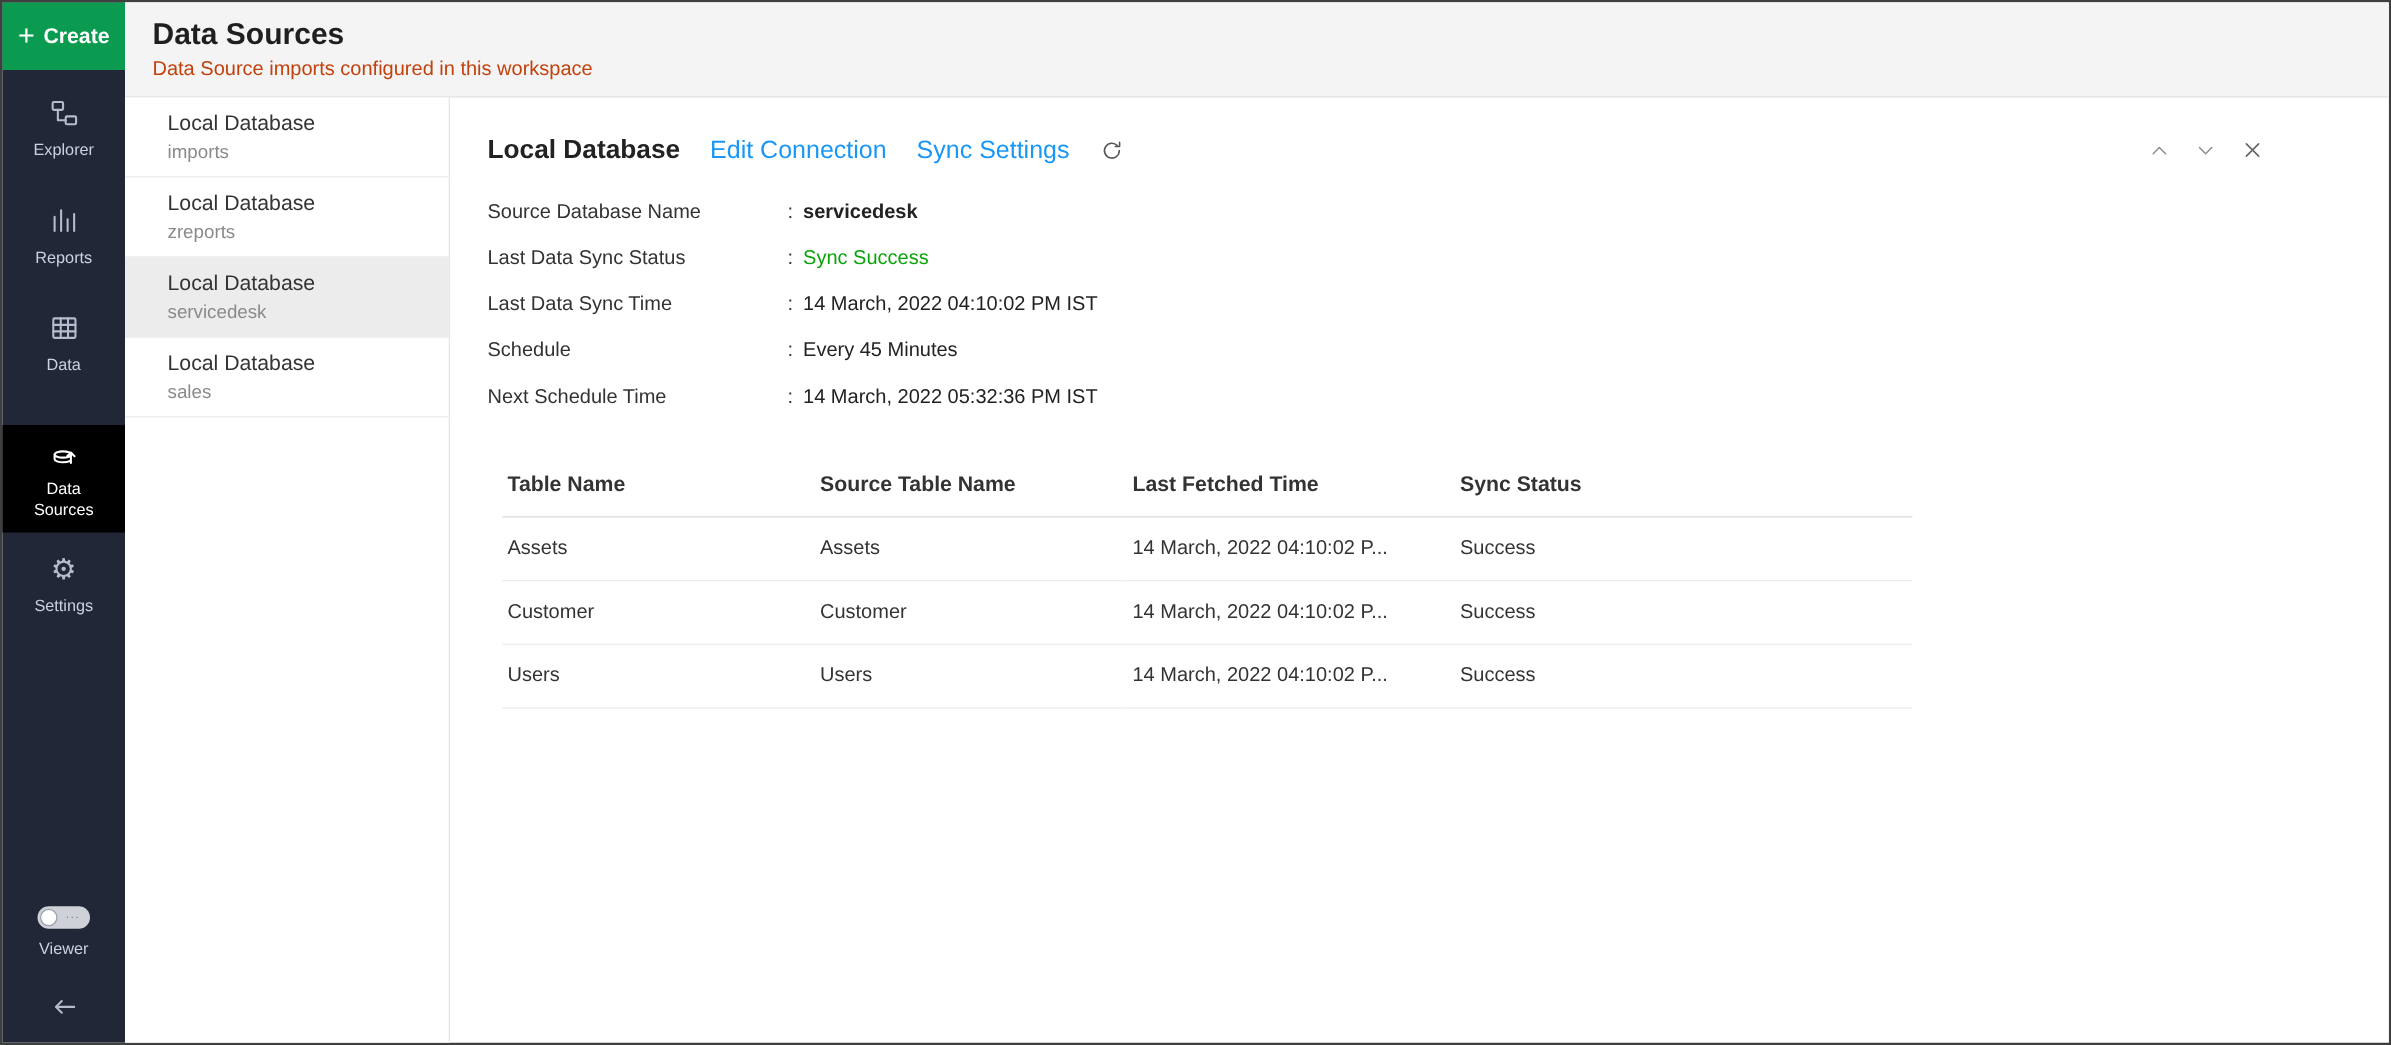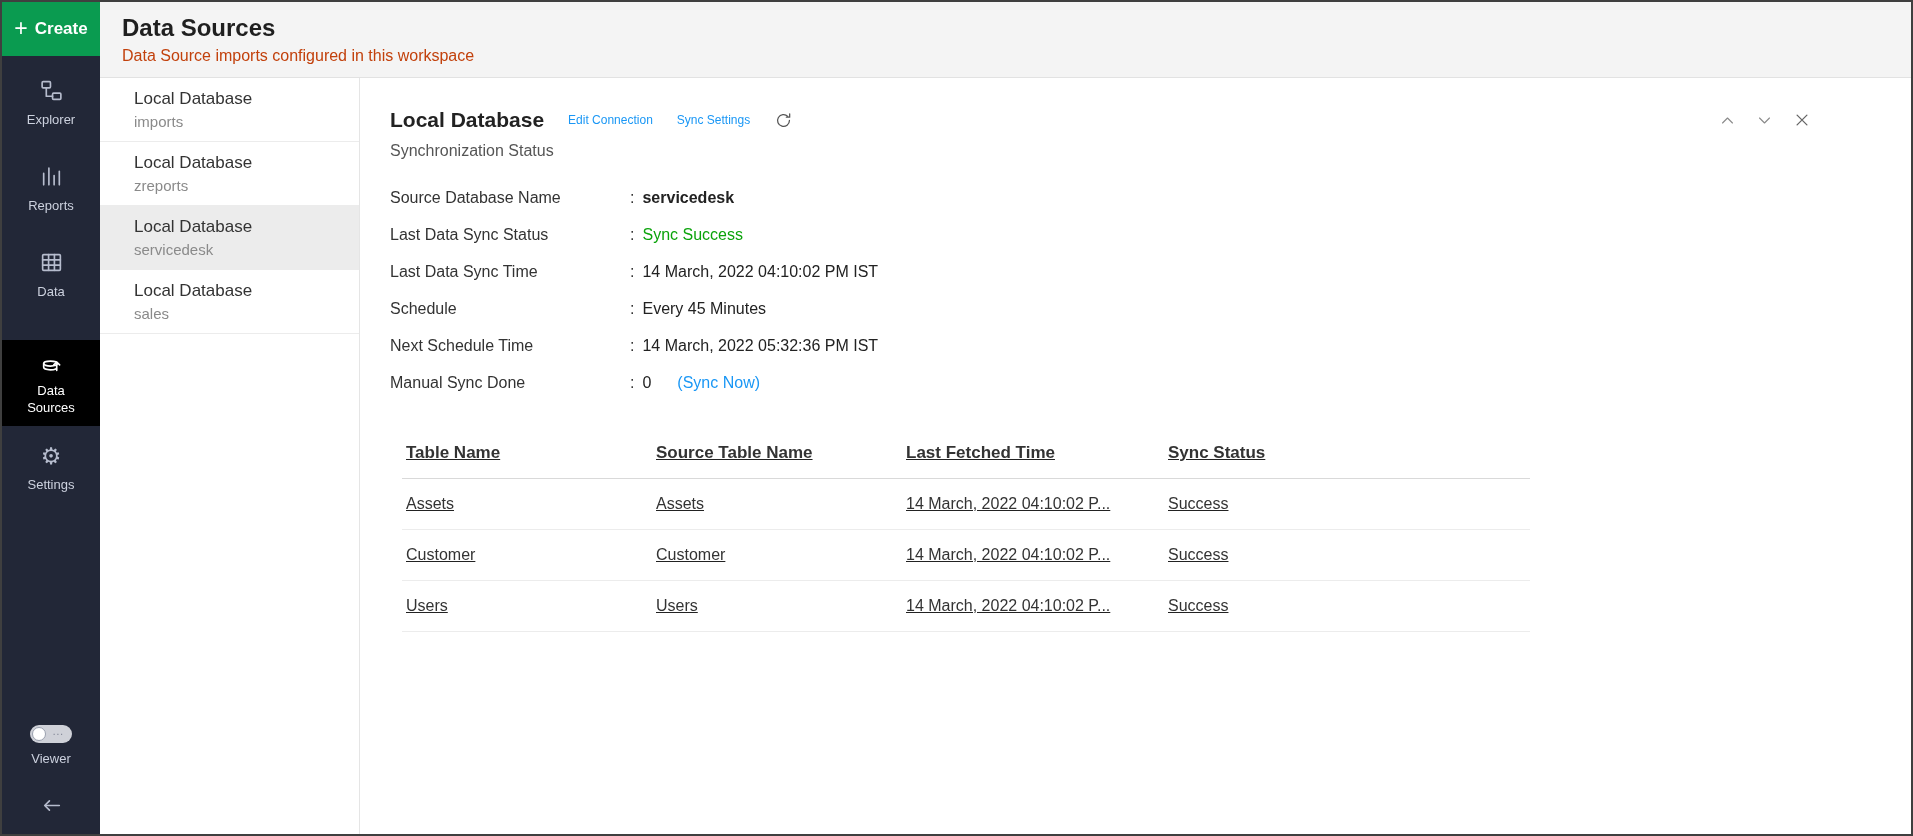--- a/index.html
+++ b/index.html
@@ -85,38 +85,38 @@
     cursor: pointer;
   }
   .source-item.selected { background: #ececec; }
   .source-title { font-size: 17px; color: #333; margin-bottom: 4px; }
   .source-subtitle { font-size: 15px; color: #8a8a8a; }
 
   
   .detail { flex: 1; min-width: 0; padding: 30px 100px 0 30px; }
   .detail-header { display: flex; align-items: center; gap: 24px; }
   .detail-title { font-size: 21px; font-weight: 700; color: #222; }
-  .detail-link { font-size: 12px; color: #1a97f5; cursor: pointer; text-decoration: none; }
+  .detail-link { font-size: 20px; color: #1a97f5; cursor: pointer; text-decoration: none; }
   .refresh svg { width: 19px; height: 19px; stroke-width: 1.6; color: #555; }
   .detail-nav { margin-left: auto; display: flex; align-items: center; gap: 20px; }
   .chev svg { width: 17px; height: 17px; stroke-width: 1.6; color: #8a8a8a; }
   .detail-close svg { width: 18px; height: 18px; stroke-width: 1.6; color: #666; }
   .section-subtitle { font-size: 16px; color: #555; margin-top: 10px; }
 
   .kv-block { margin-top: 28px; }
   .kv-row { display: flex; align-items: baseline; font-size: 16px; line-height: 20px; margin-bottom: 17px; }
   .kv-label { width: 240px; flex-shrink: 0; color: #333; }
   .kv-colon { margin-right: 8px; color: #333; }
   .kv-colon::before { content: ":"; }
   .kv-value { color: #222; }
   .kv-value.bold { font-weight: 700; }
   .kv-value.success { color: #0aa30a; }
   .sync-now-link { color: #1a97f5; margin-left: 26px; cursor: pointer; text-decoration: none; font-size: 16px; }
 
-  .tables-wrap { margin: 40px 0 0 12px; text-decoration: underline; }
+  .tables-wrap { margin: 40px 0 0 12px; }
   table.sync-table { border-collapse: collapse; table-layout: fixed; width: 1128px; font-size: 16px; }
   table.sync-table col.c1 { width: 250px; }
   table.sync-table col.c2 { width: 250px; }
   table.sync-table col.c3 { width: 262px; }
   table.sync-table col.c4 { width: 366px; }
   table.sync-table th {
     text-align: left; font-size: 17px; font-weight: 700; color: #333;
     padding: 10px 8px 15px 4px; border-bottom: 1px solid #d9d9d9;
   }
   table.sync-table td {
@@ -259,21 +259,20 @@
                 </svg>
             </span>
             <span class="icon-btn detail-close">
               <svg viewBox="0 0 22 22">
                   <path d="M5 5l12 12M17 5L5 17"></path>
                 </svg>
             </span>
           </div>
         </div>
 
-        <div class="section-subtitle">Synchronization Status</div>
 
         <div class="kv-block">
           <div class="kv-row">
             <span class="kv-label">Source Database Name</span>
             <span class="kv-colon"></span>
             <span class="kv-value bold">servicedesk</span>
           </div>
           <div class="kv-row">
             <span class="kv-label">Last Data Sync Status</span>
             <span class="kv-colon"></span>
@@ -286,26 +285,20 @@
           </div>
           <div class="kv-row">
             <span class="kv-label">Schedule</span>
             <span class="kv-colon"></span>
             <span class="kv-value">Every 45 Minutes</span>
           </div>
           <div class="kv-row">
             <span class="kv-label">Next Schedule Time</span>
             <span class="kv-colon"></span>
             <span class="kv-value">14 March, 2022 05:32:36 PM IST</span>
-          </div>
-          <div class="kv-row">
-            <span class="kv-label">Manual Sync Done</span>
-            <span class="kv-colon"></span>
-            <span class="kv-value">0</span>
-            <a class="sync-now-link">(Sync Now)</a>
           </div>
         </div>
 
         <div class="tables-wrap">
           <table class="sync-table">
             <colgroup>
                 <col class="c1">
                 <col class="c2">
                 <col class="c3">
                 <col class="c4">

